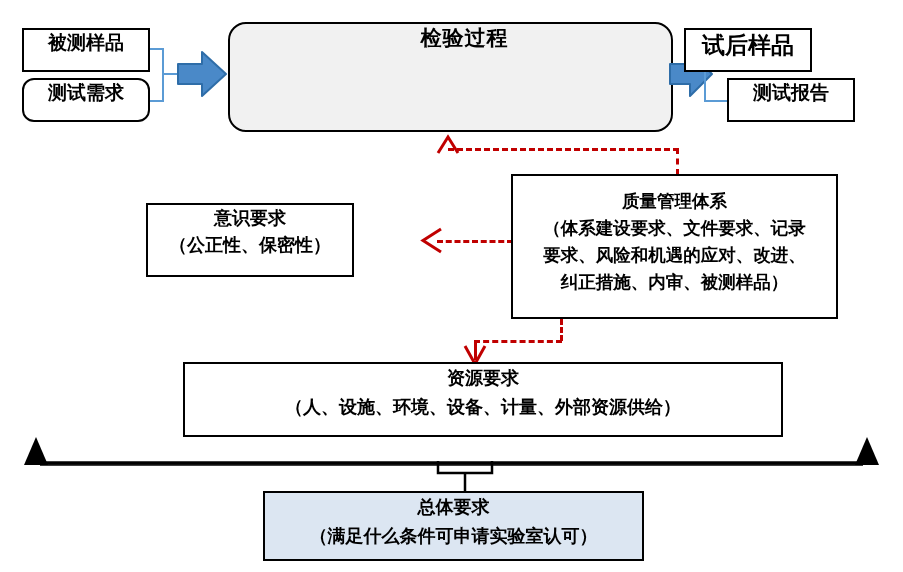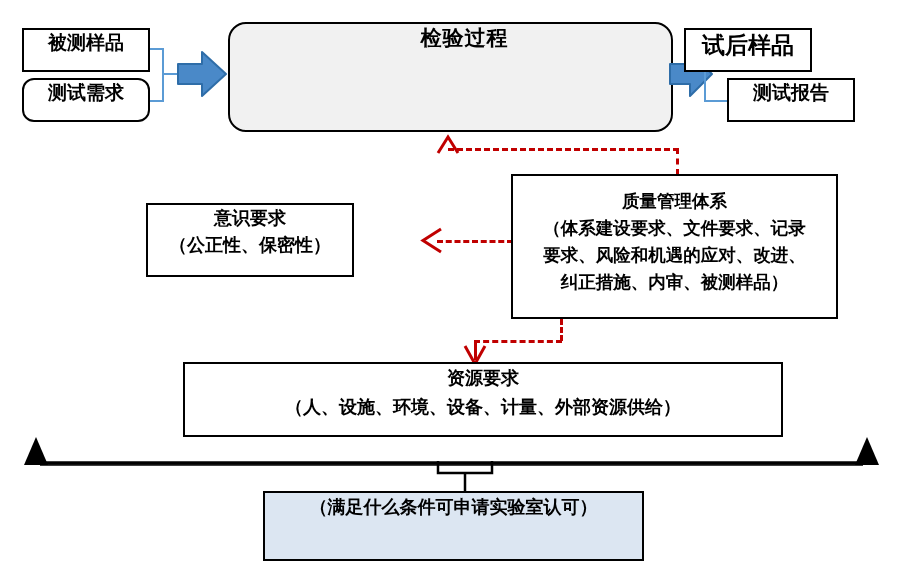--- a/index.html
+++ b/index.html
@@ -231,16 +231,17 @@
   </div>
 
   <div id="bottom-bracket">
     <svg width="70" height="40" viewBox="0 0 70 40" xmlns="http://www.w3.org/2000/svg">
       <path d="M8,2 L8,14 L62,14 L62,2" fill="none" stroke="#000000" stroke-width="2.5"></path>
       <path d="M35,14 L35,33" fill="none" stroke="#000000" stroke-width="2.5"></path>
     </svg>
   </div>
 
   <div class="box" id="box-overall">
+    <span class="title">总体要求</span>
     <span class="sub">（满足什么条件可申请实验室认可）</span>
   </div>
 
 </div>
 
 </body></html>

